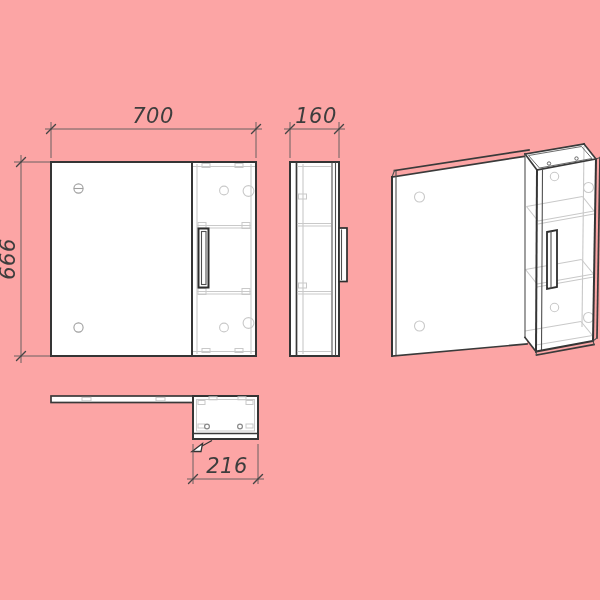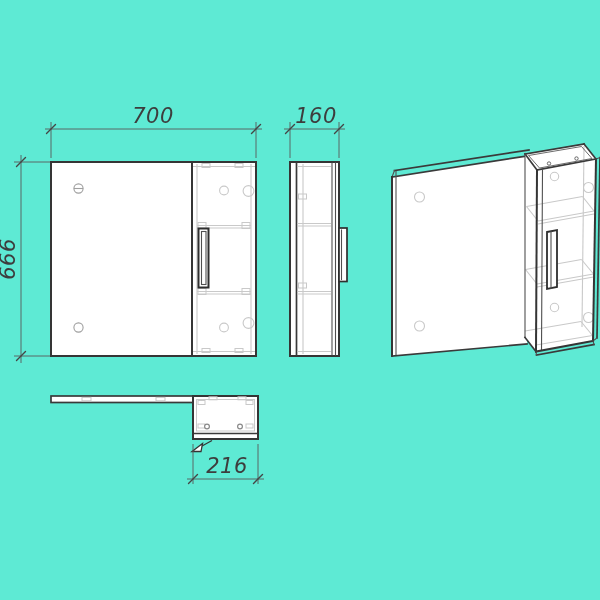--- a/index.html
+++ b/index.html
@@ -1,16 +1,16 @@
 <!DOCTYPE html>
 <html><head>
 <meta charset="utf-8">
 <style>
   html,body{margin:0;padding:0;background:#ffffff;}
-  .stage{width:600px;height:600px;background:#5eead4;position:relative;font-family:"DejaVu Sans",sans-serif;}
+  .stage{width:600px;height:600px;background:#fca5a5;position:relative;font-family:"DejaVu Sans",sans-serif;}
   svg{display:block;}
   
   .s2 {stroke:#353535;stroke-width:2;fill:none;stroke-linecap:square;}
   .s18{stroke:#3a3a3a;stroke-width:1.7;fill:none;stroke-linecap:square;}
   .s12{stroke:#4f4f4f;stroke-width:1.1;fill:none;stroke-linecap:square;}
   .lt {stroke:#c9c9c9;stroke-width:1.1;fill:none;}
   .md {stroke:#9f9f9f;stroke-width:1.1;fill:none;}
   .dm {stroke:#5a5a5a;stroke-width:0.9;fill:none;}
   .tk {stroke:#454545;stroke-width:1.4;stroke-linecap:round;}
   .wf {fill:#ffffff;}

